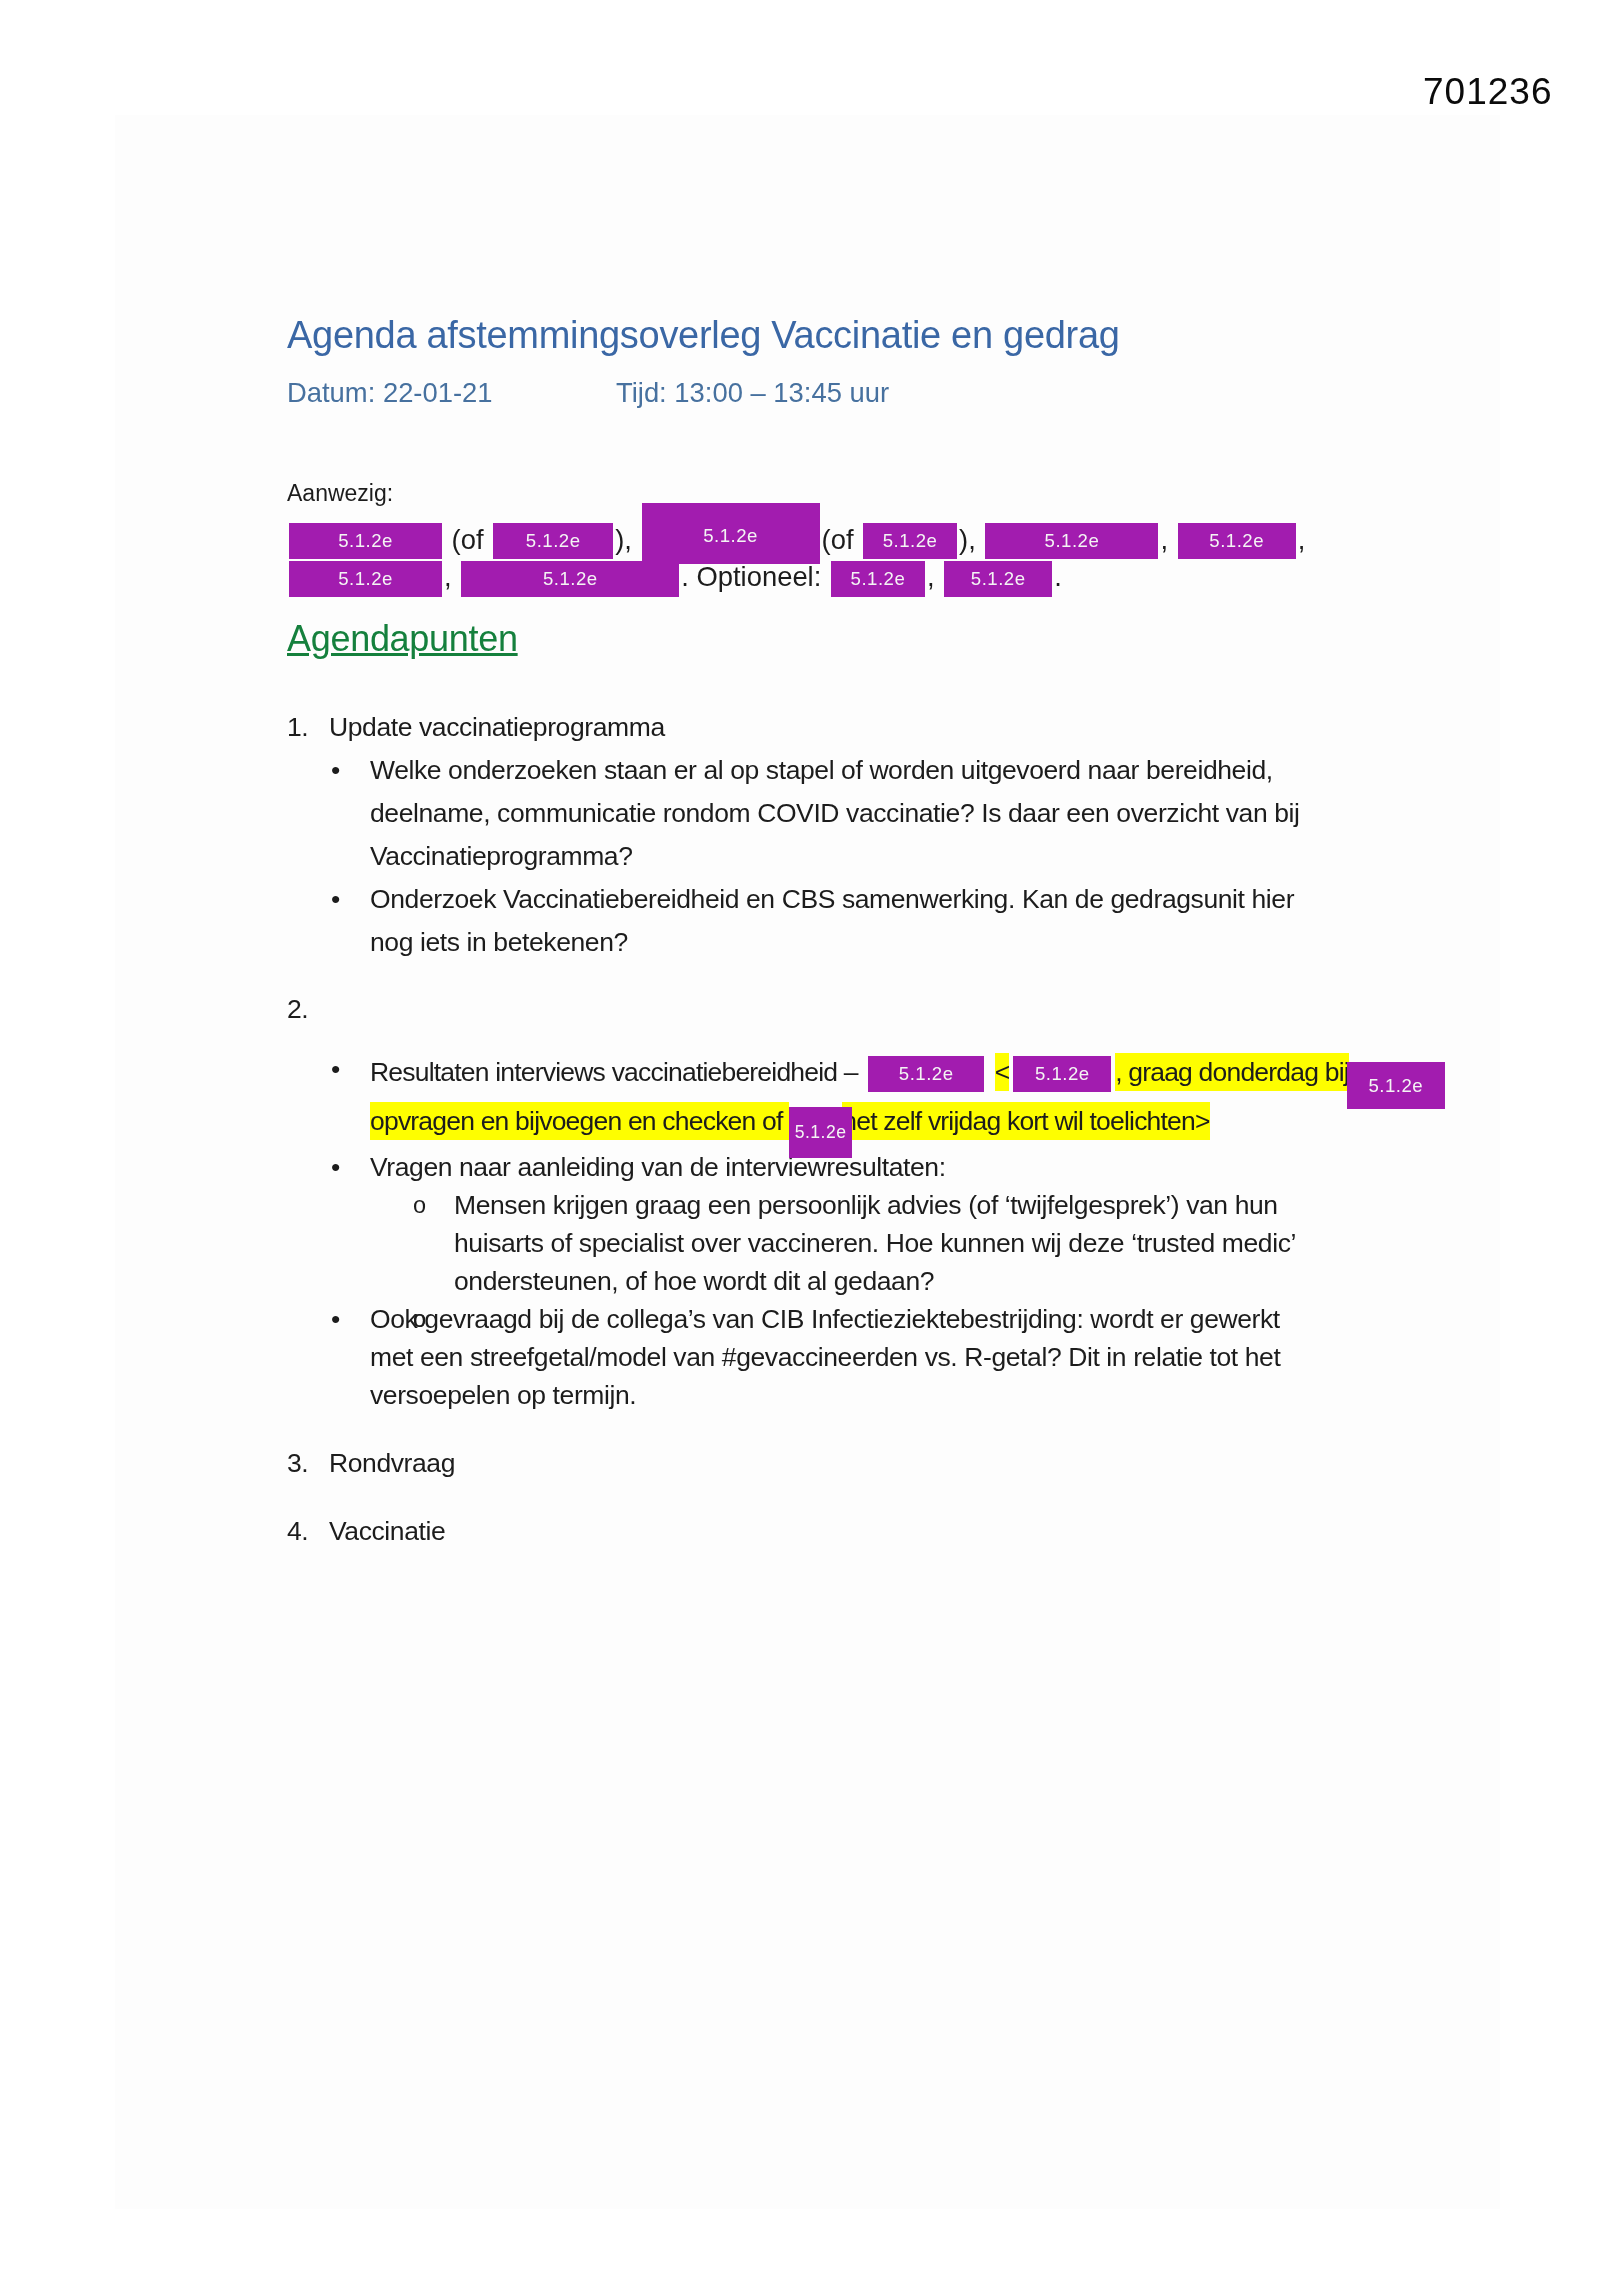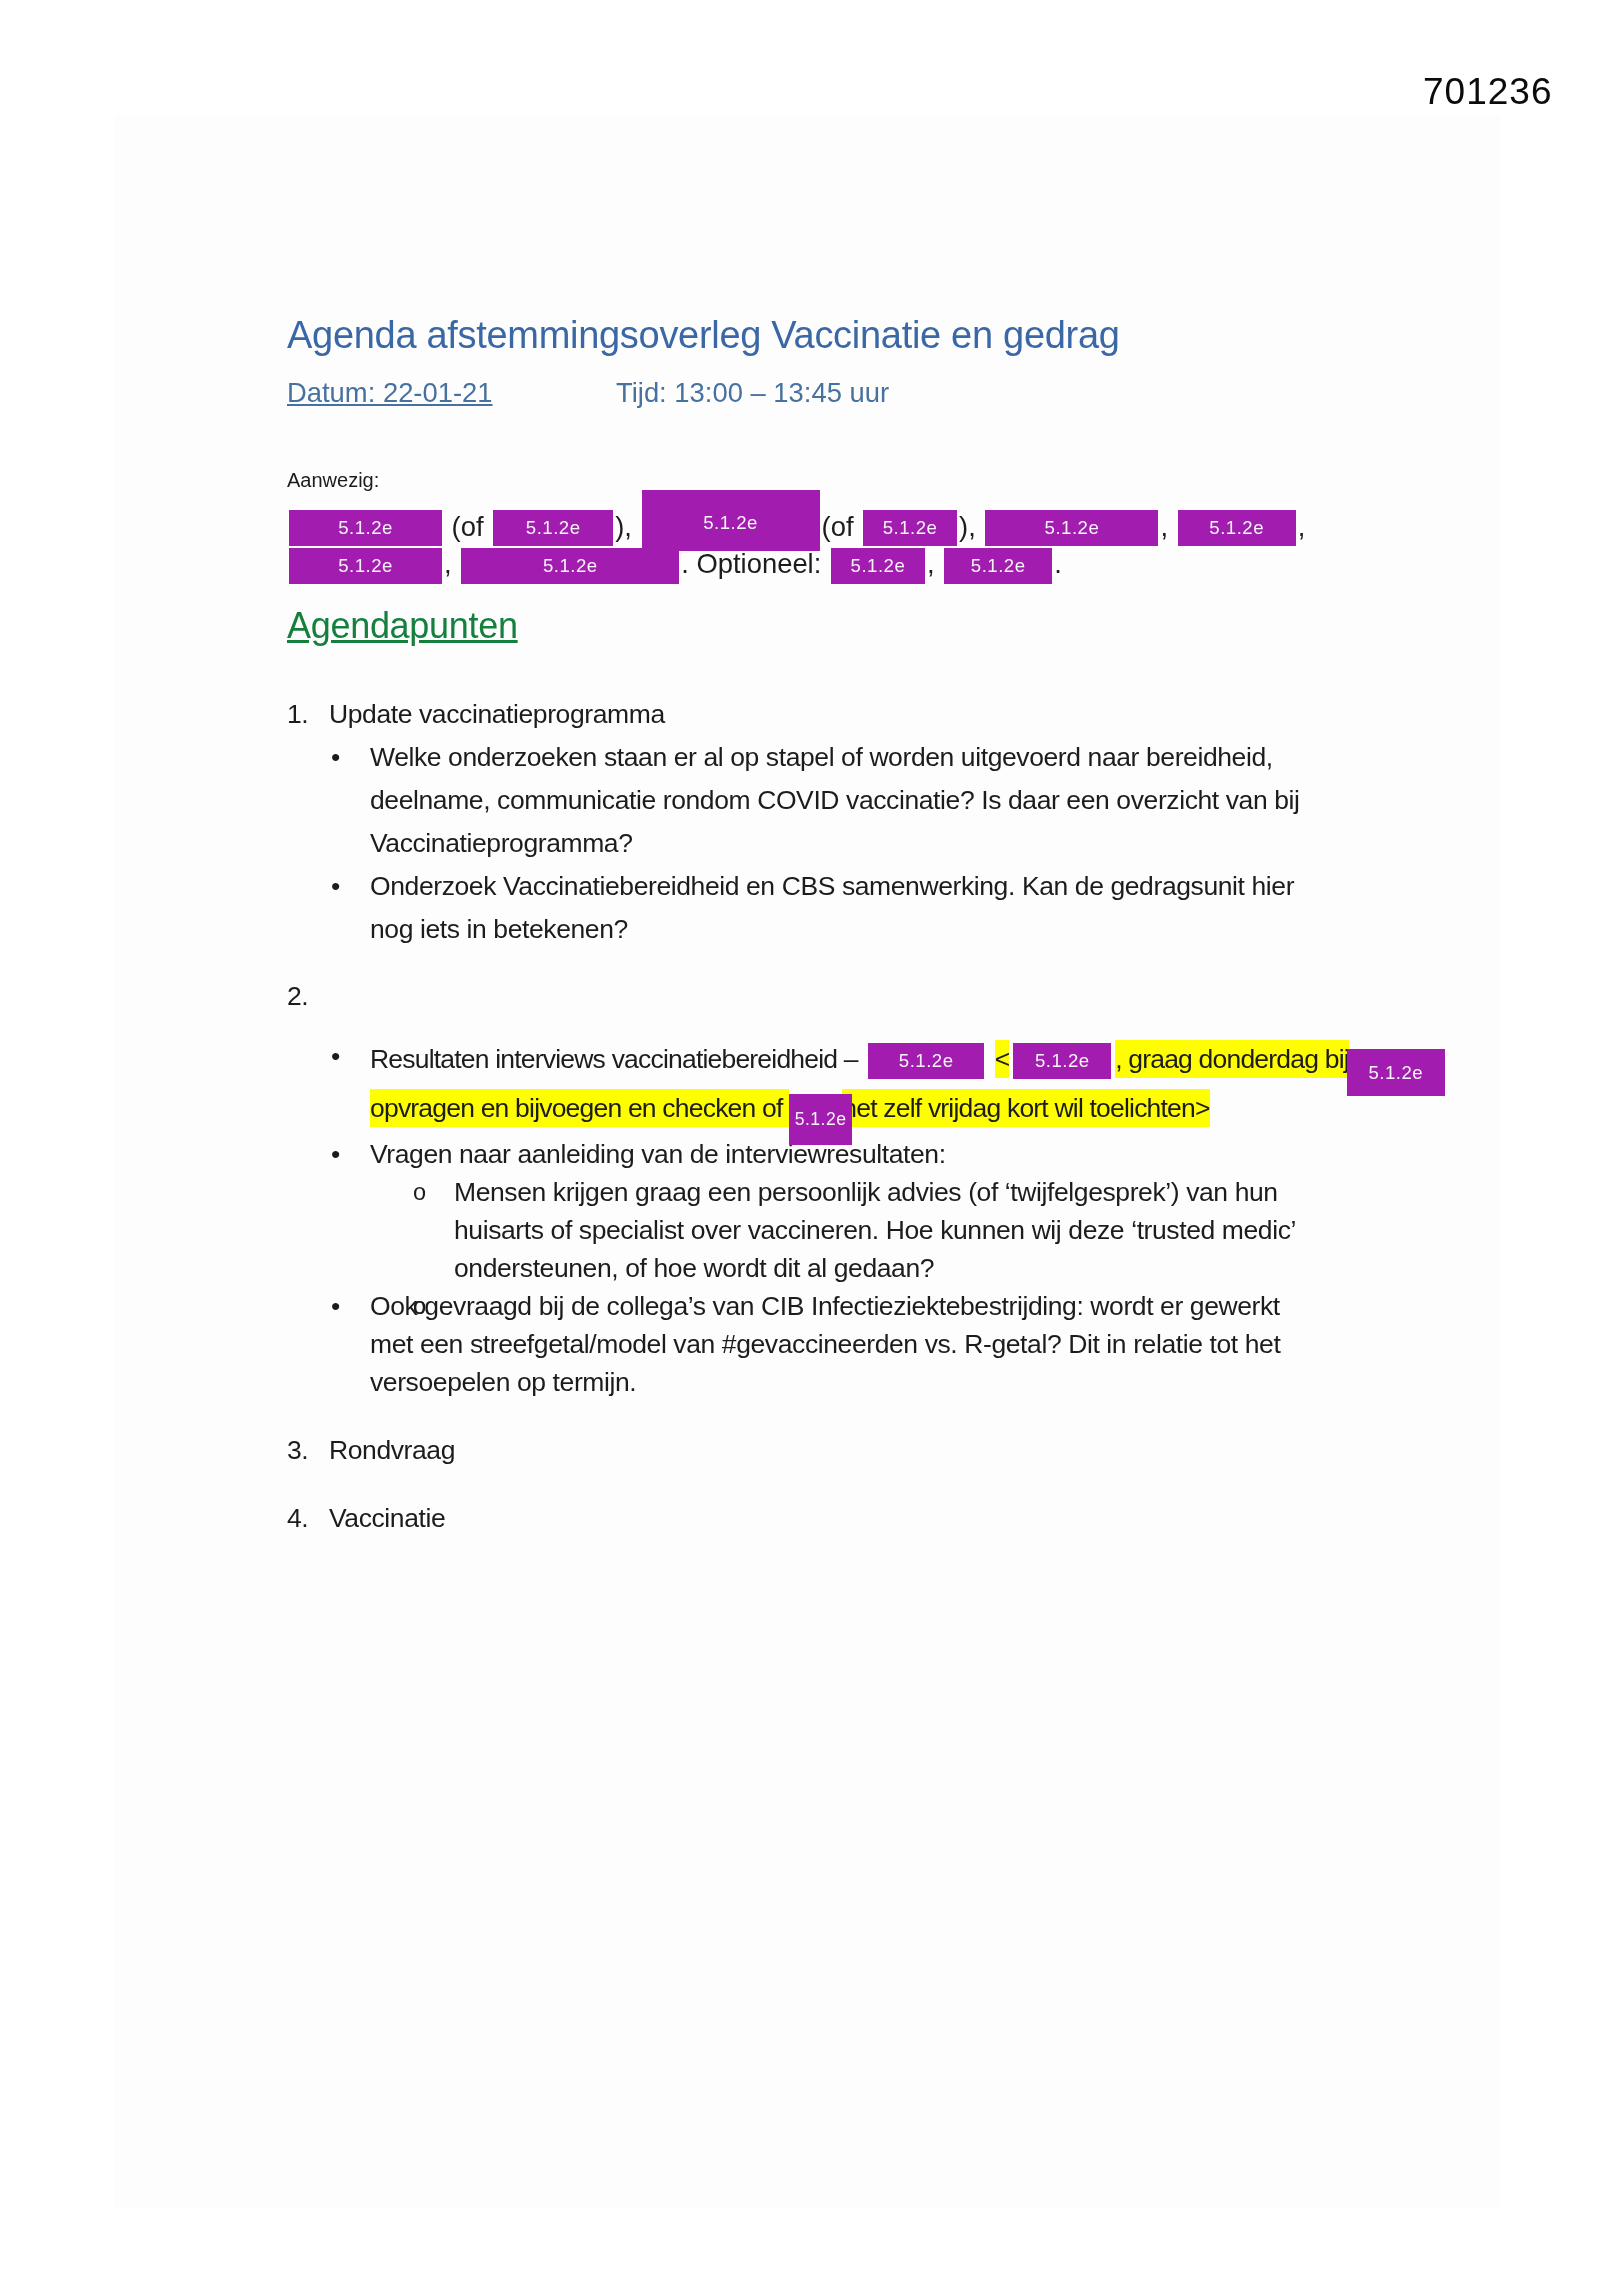--- a/index.html
+++ b/index.html
@@ -7,22 +7,22 @@
     width:1621px;height:2292px;position:relative;overflow:hidden;
     background:#ffffff;color:#1c1c1c;
     font-family:"Liberation Sans", sans-serif;
     -webkit-font-smoothing:antialiased;
   }
   .scan-shade{position:absolute;left:115px;top:115px;width:1385px;height:2094px;background:#fdfdfd;}
   .pagenum{position:absolute;left:1423px;top:71px;font-size:37px;color:#0b0b0b;letter-spacing:1px;text-align:right;}
   .content{position:absolute;left:287px;top:312px;width:1086px;}
   .title{font-size:38px;line-height:47px;color:#3a67a5;letter-spacing:-0.3px;}
   .dateline{margin-top:11.8px;display:flex;font-size:27.4px;line-height:43px;color:#47719f;}
-  .datum{width:329px;flex:none;text-decoration:underline;}
-  .aanwezig-label{margin-top:49px;font-size:20px;line-height:35px;color:#1c1c1c;}
+  .datum{width:329px;flex:none;}
+  .aanwezig-label{margin-top:62px;font-size:23px;line-height:35px;color:#1c1c1c;}
   .attendee-rows{margin-top:0;}
   .attendee-row{height:44px;line-height:44px;font-size:27.4px;white-space:nowrap;}
   .redact{
     display:inline-block;box-sizing:border-box;height:36px;line-height:36px;
     background:#a21caf;color:#f4f4f4;font-size:18.6px;letter-spacing:0.5px;
     text-align:center;vertical-align:middle;
   }
   .attendee-row .redact{margin:0 2px;}
   .redact.tall{height:61px;line-height:65px;position:relative;top:-7.8px;}
   .heading{margin-top:17.6px;font-size:36px;line-height:45px;color:#15803d;letter-spacing:-0.3px;text-decoration:underline;}

